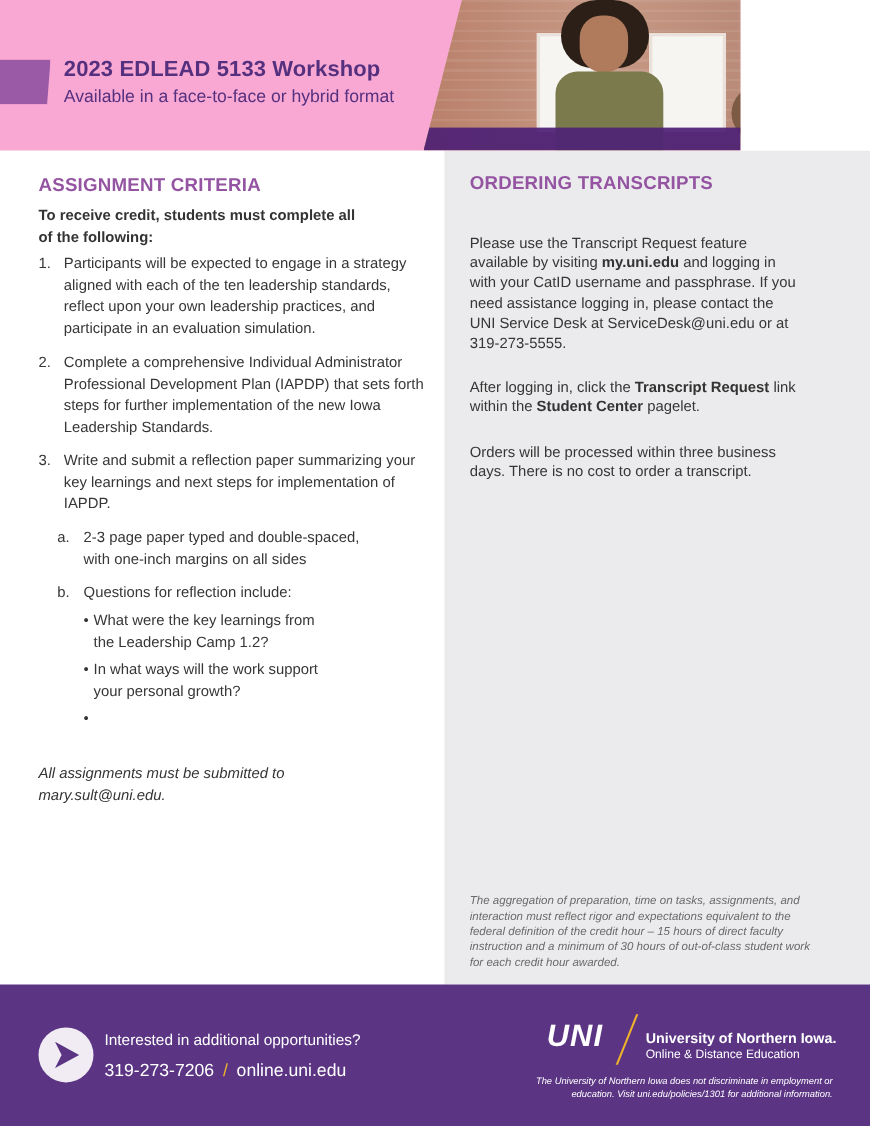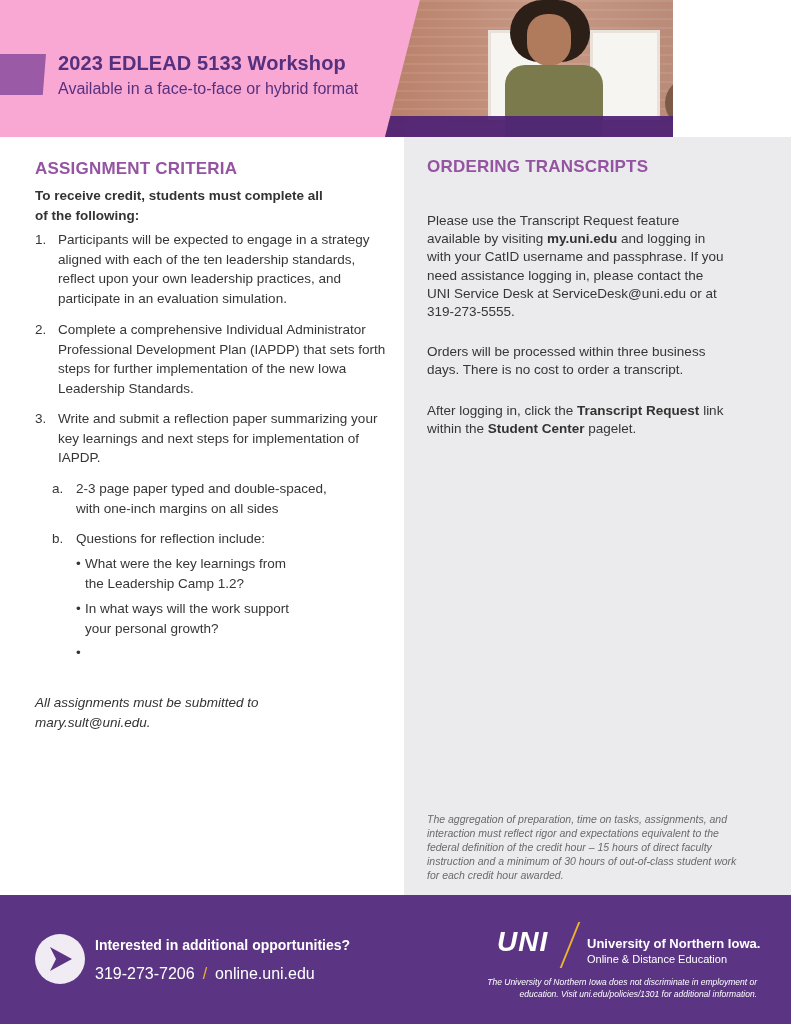--- a/index.html
+++ b/index.html
@@ -56,21 +56,21 @@
 
   .transcripts p { font-size: 13.5px; line-height: 18.2px; color: #363636; width: 300px; }
   .transcripts b { color: #333; }
 
   .credit-note { position: absolute; left: 427px; top: 812px; width: 320px; font-size: 10.5px; line-height: 14px; font-style: italic; color: #6a6a6a; }
 
   
   .footer { position: absolute; left: 0; top: 895px; width: 791px; height: 129px; background: #5b3584; }
   .arrow-btn { position: absolute; left: 35px; top: 39px; width: 50px; height: 50px; border-radius: 50%; background: #f1ecf3; }
   .arrow-btn svg { position: absolute; left: 15px; top: 13px; }
-  .footer-q { position: absolute; left: 95px; top: 42px; font-size: 14px; font-weight: bold; color: #ffffff; }
+  .footer-q { position: absolute; left: 95px; top: 42px; font-size: 14px; font-weight: normal; color: #ffffff; }
   .footer-contact { position: absolute; left: 95px; top: 70px; font-size: 16px; color: #ffffff; }
   .footer-contact .slash { color: #f0b429; margin: 0 8px; }
 
   .logo { position: absolute; left: 497px; top: 27px; width: 270px; height: 46px; }
   .logo-uni { position: absolute; left: 0; top: 4px; font-size: 28px; font-weight: bold; font-style: italic; color: #ffffff; letter-spacing: 1px; }
   .logo-line { position: absolute; left: 72px; top: 0; width: 2px; height: 46px; background: #f0b429; transform: skewX(-22deg); }
   .logo-name { position: absolute; left: 90px; top: 14px; font-size: 13px; font-weight: bold; color: #ffffff; white-space: nowrap; }
   .logo-sub { position: absolute; left: 90px; top: 31px; font-size: 11px; color: #ffffff; white-space: nowrap; }
   .disclaimer { position: absolute; right: 34px; top: 82px; width: 290px; text-align: right; font-size: 8.5px; line-height: 11.5px; font-style: italic; color: #ffffff; }
 </style>
@@ -133,22 +133,22 @@
 <div class="bullet-item" style="top:643px;">
   <span class="dot">•</span>
 </div>
 
 <div class="italic-note">All assignments must be submitted to mary.sult@uni.edu.</div>
 
 <div class="right-col"></div>
 <div class="rc section-title" style="top:157px;">ORDERING TRANSCRIPTS</div>
 <div class="rc transcripts" style="top:200px;margin-top:12px;">
   <p><span>Please use the Transcript Request feature available by visiting </span><b>my.uni.edu</b><span> and logging in with your CatID username and passphrase. If you need assistance logging in, please contact the UNI Service Desk at ServiceDesk@uni.edu or at 319-273-5555.</span></p>
+  <p style="margin-top:22px;"><span>After logging in, click the </span><b>Transcript Request</b><span> link within the </span><b>Student Center</b><span> pagelet.</span></p>
   <p style="margin-top:22px;">Orders will be processed within three business days. There is no cost to order a transcript.</p>
-  <p style="margin-top:22px;"><span>After logging in, click the </span><b>Transcript Request</b><span> link within the </span><b>Student Center</b><span> pagelet.</span></p>
 </div>
 
 <div class="credit-note">The aggregation of preparation, time on tasks, assignments, and interaction must reflect rigor and expectations equivalent to the federal definition of the credit hour – 15 hours of direct faculty instruction and a minimum of 30 hours of out-of-class student work for each credit hour awarded.</div>
 
 <div class="footer">
   <div class="arrow-btn">
     <svg width="22" height="24" viewBox="0 0 22 24">
       <polygon points="0,0 22,12 0,24 6,12" fill="#5b3584"></polygon>
     </svg>
   </div>

